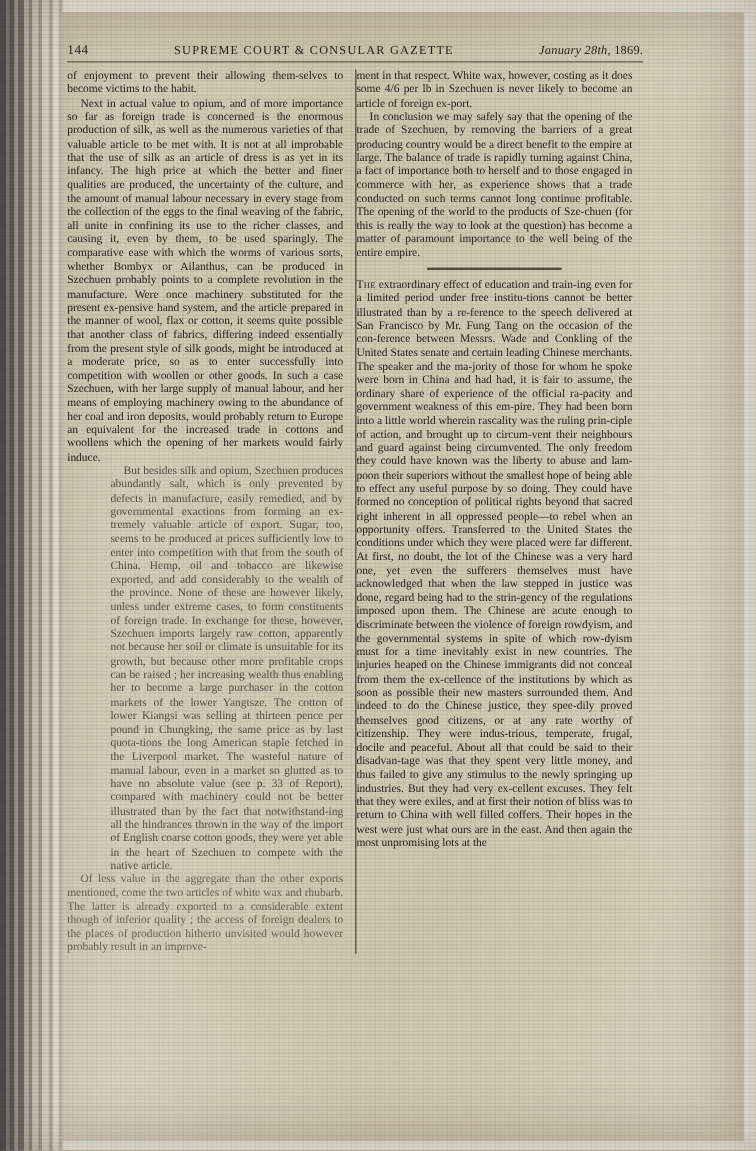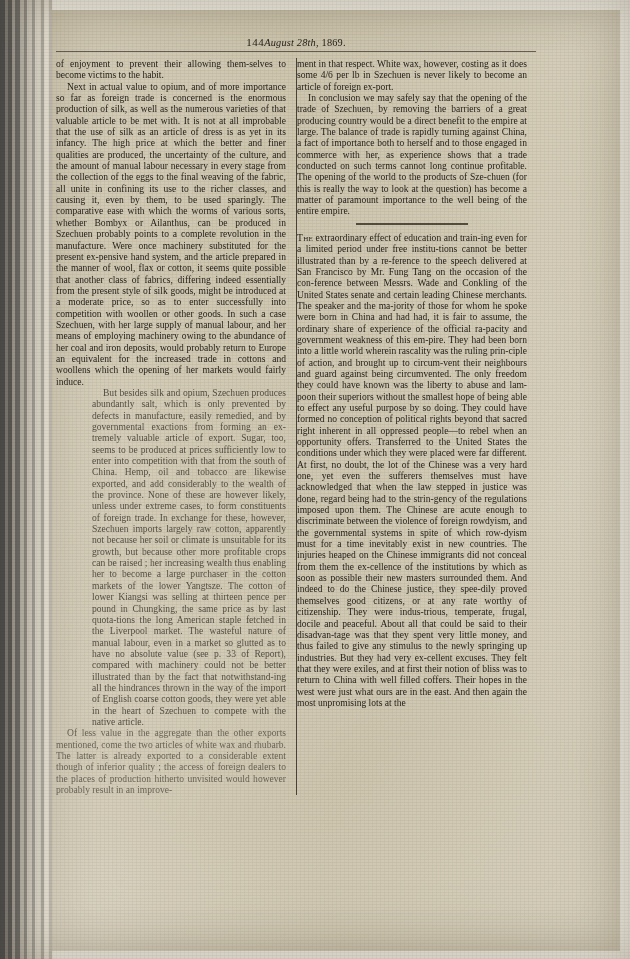--- a/index.html
+++ b/index.html
@@ -94,22 +94,23 @@
     <i style="left:44px;width:5px;background:#ddd8ca;"></i>
     <i style="left:49px;width:3px;background:#b9b4a7;"></i>
   </div>
 
   <div id="paper"></div>
 
   <div id="sheet">
 
     <div id="head">
       <span class="folio">144</span>
+      <span class="title">SUPREME COURT &amp; CONSULAR GAZETTE</span>
       <span class="date">
-        <span class="mon">August 28th,</span>
+        <span class="mon">January 28th,</span>
         <span class="yr">1869.</span>
       </span>
     </div>
     <div class="rule"></div>
 
     <div id="cols">
 
       <div class="col left">
         <p class="noind">of enjoyment to prevent their allowing them-selves to become victims to the habit.</p>
         <p class="ind">Next in actual value to opium, and of more importance so far as foreign trade is concerned is the enormous production of silk, as well as the numerous varieties of that valuable article to be met with. It is not at all improbable that the use of silk as an article of dress is as yet in its infancy. The high price at which the better and finer qualities are produced, the uncertainty of the culture, and the amount of manual labour necessary in every stage from the collection of the eggs to the final weaving of the fabric, all unite in confining its use to the richer classes, and causing it, even by them, to be used sparingly. The comparative ease with which the worms of various sorts, whether Bombyx or Ailanthus, can be produced in Szechuen probably points to a complete revolution in the manufacture. Were once machinery substituted for the present ex-pensive hand system, and the article prepared in the manner of wool, flax or cotton, it seems quite possible that another class of fabrics, differing indeed essentially from the present style of silk goods, might be introduced at a moderate price, so as to enter successfully into competition with woollen or other goods. In such a case Szechuen, with her large supply of manual labour, and her means of employing machinery owing to the abundance of her coal and iron deposits, would probably return to Europe an equivalent for the increased trade in cottons and woollens which the opening of her markets would fairly induce.</p>

